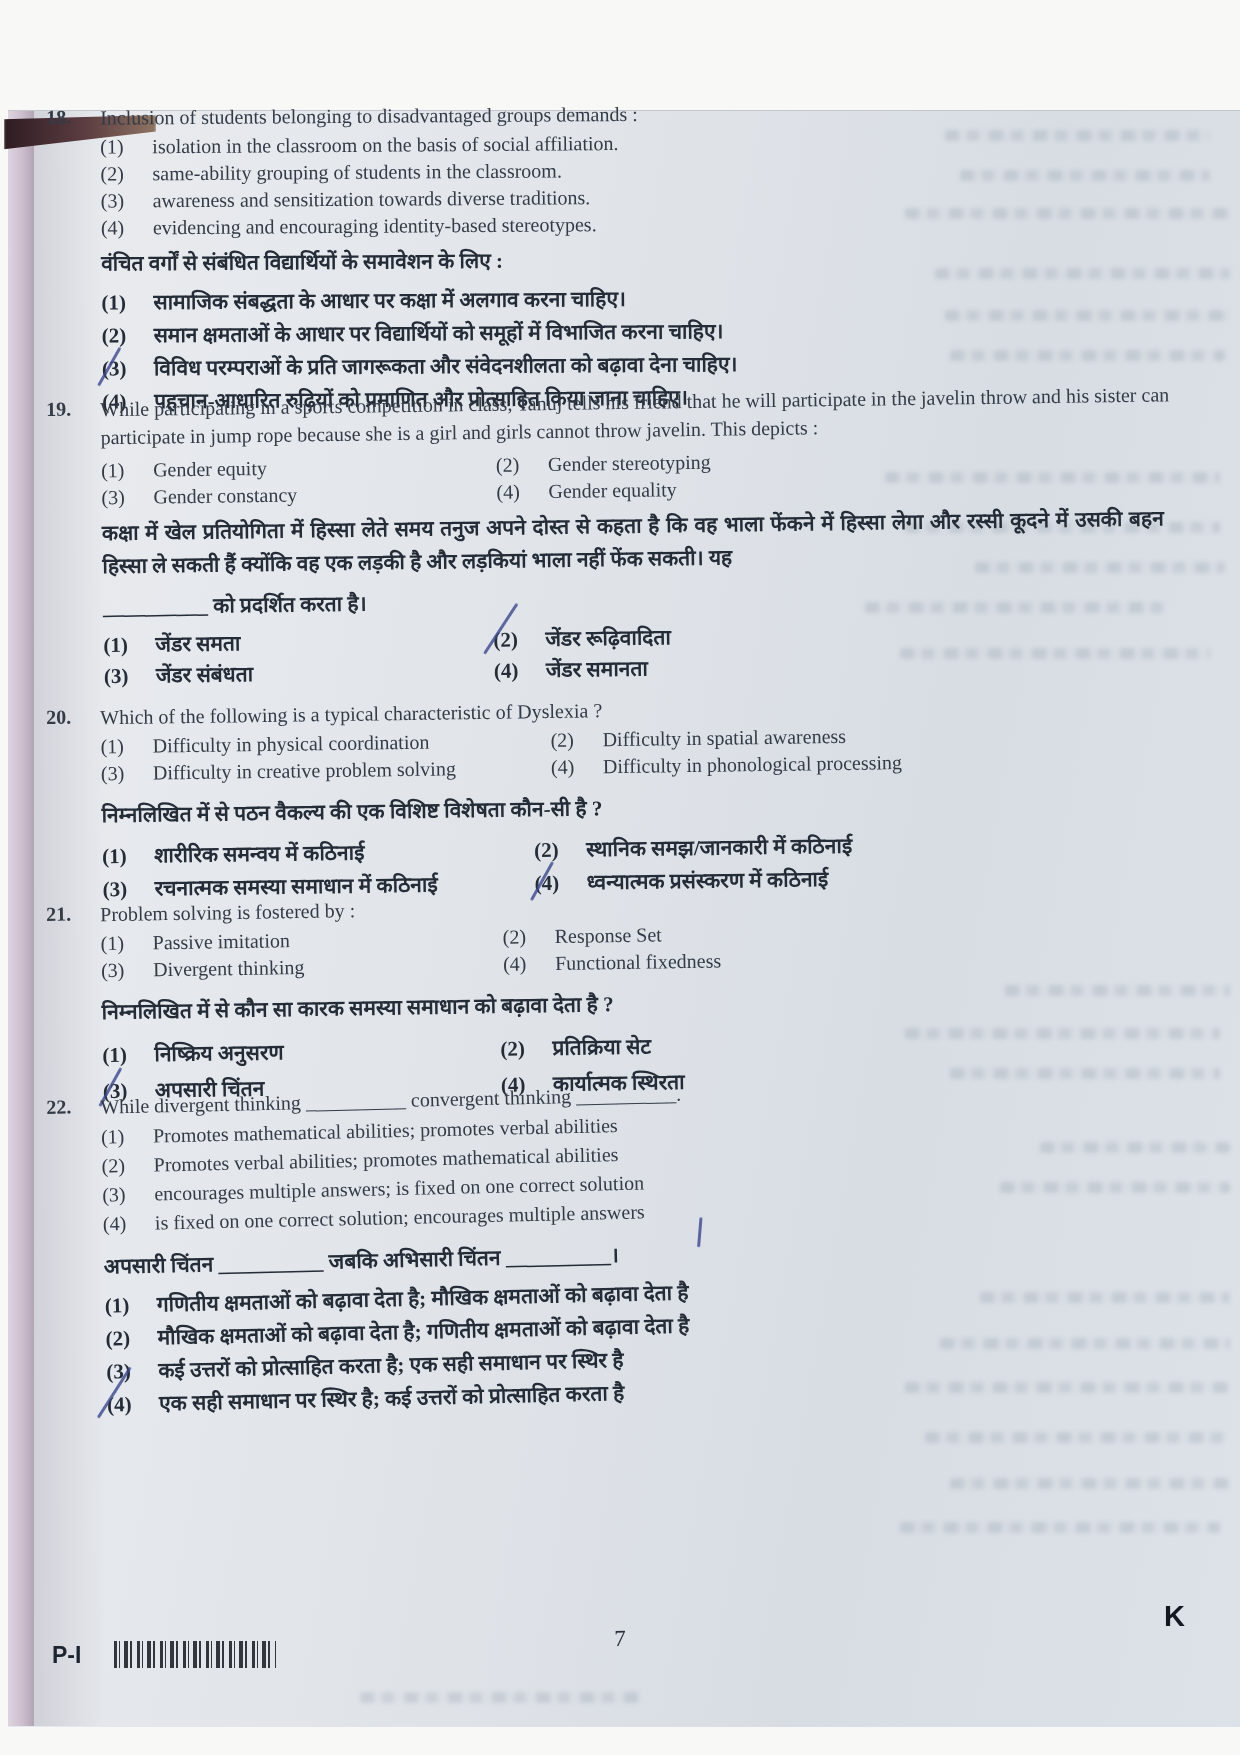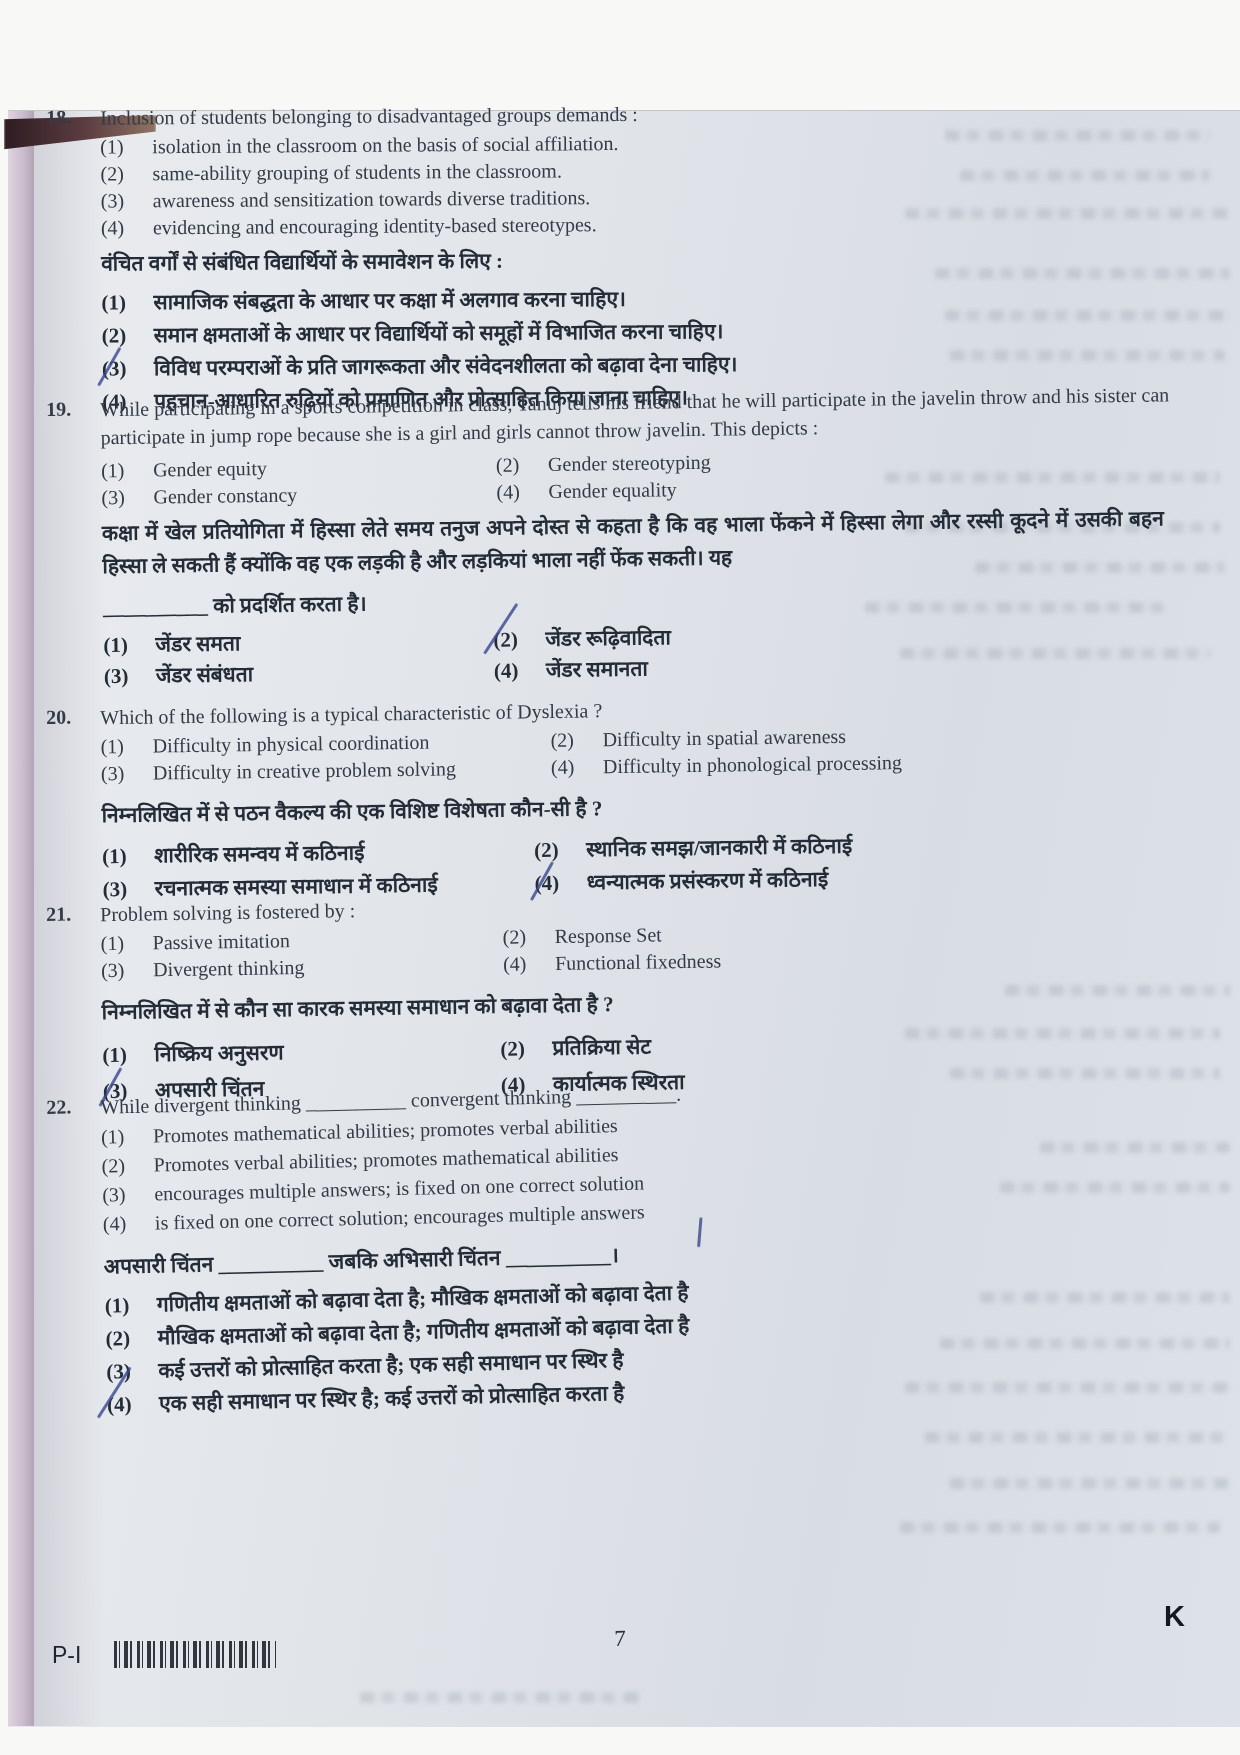--- a/index.html
+++ b/index.html
@@ -67,21 +67,21 @@
   .tick{
     position:absolute;left:649px;top:138px;width:3px;height:30px;
     background:#3a478f;transform:rotate(6deg);border-radius:2px;
     opacity:.8;filter:blur(.3px);
   }
   
   .pagenum{position:absolute;left:0;right:0;top:1626px;text-align:center;
     font-size:23px;color:#2a313c;transform:rotate(-0.4deg);}
   .booklet{position:absolute;left:52px;top:1642px;
     font-family:"Liberation Sans","DejaVu Sans",sans-serif;
-    font-weight:normal;font-size:23px;color:#1c2430;}
+    font-weight:bold;font-size:23px;color:#1c2430;}
   .barcode{
     position:absolute;left:114px;top:1641px;width:162px;height:27px;
     background:repeating-linear-gradient(90deg,
       #20242b 0 3px,transparent 3px 5px,
       #20242b 5px 6px,transparent 6px 10px,
       #20242b 10px 14px,transparent 14px 16px,
       #20242b 16px 18px,transparent 18px 23px);
     filter:blur(.3px);opacity:.9;
   }
   .series{position:absolute;left:1164px;top:1600px;

